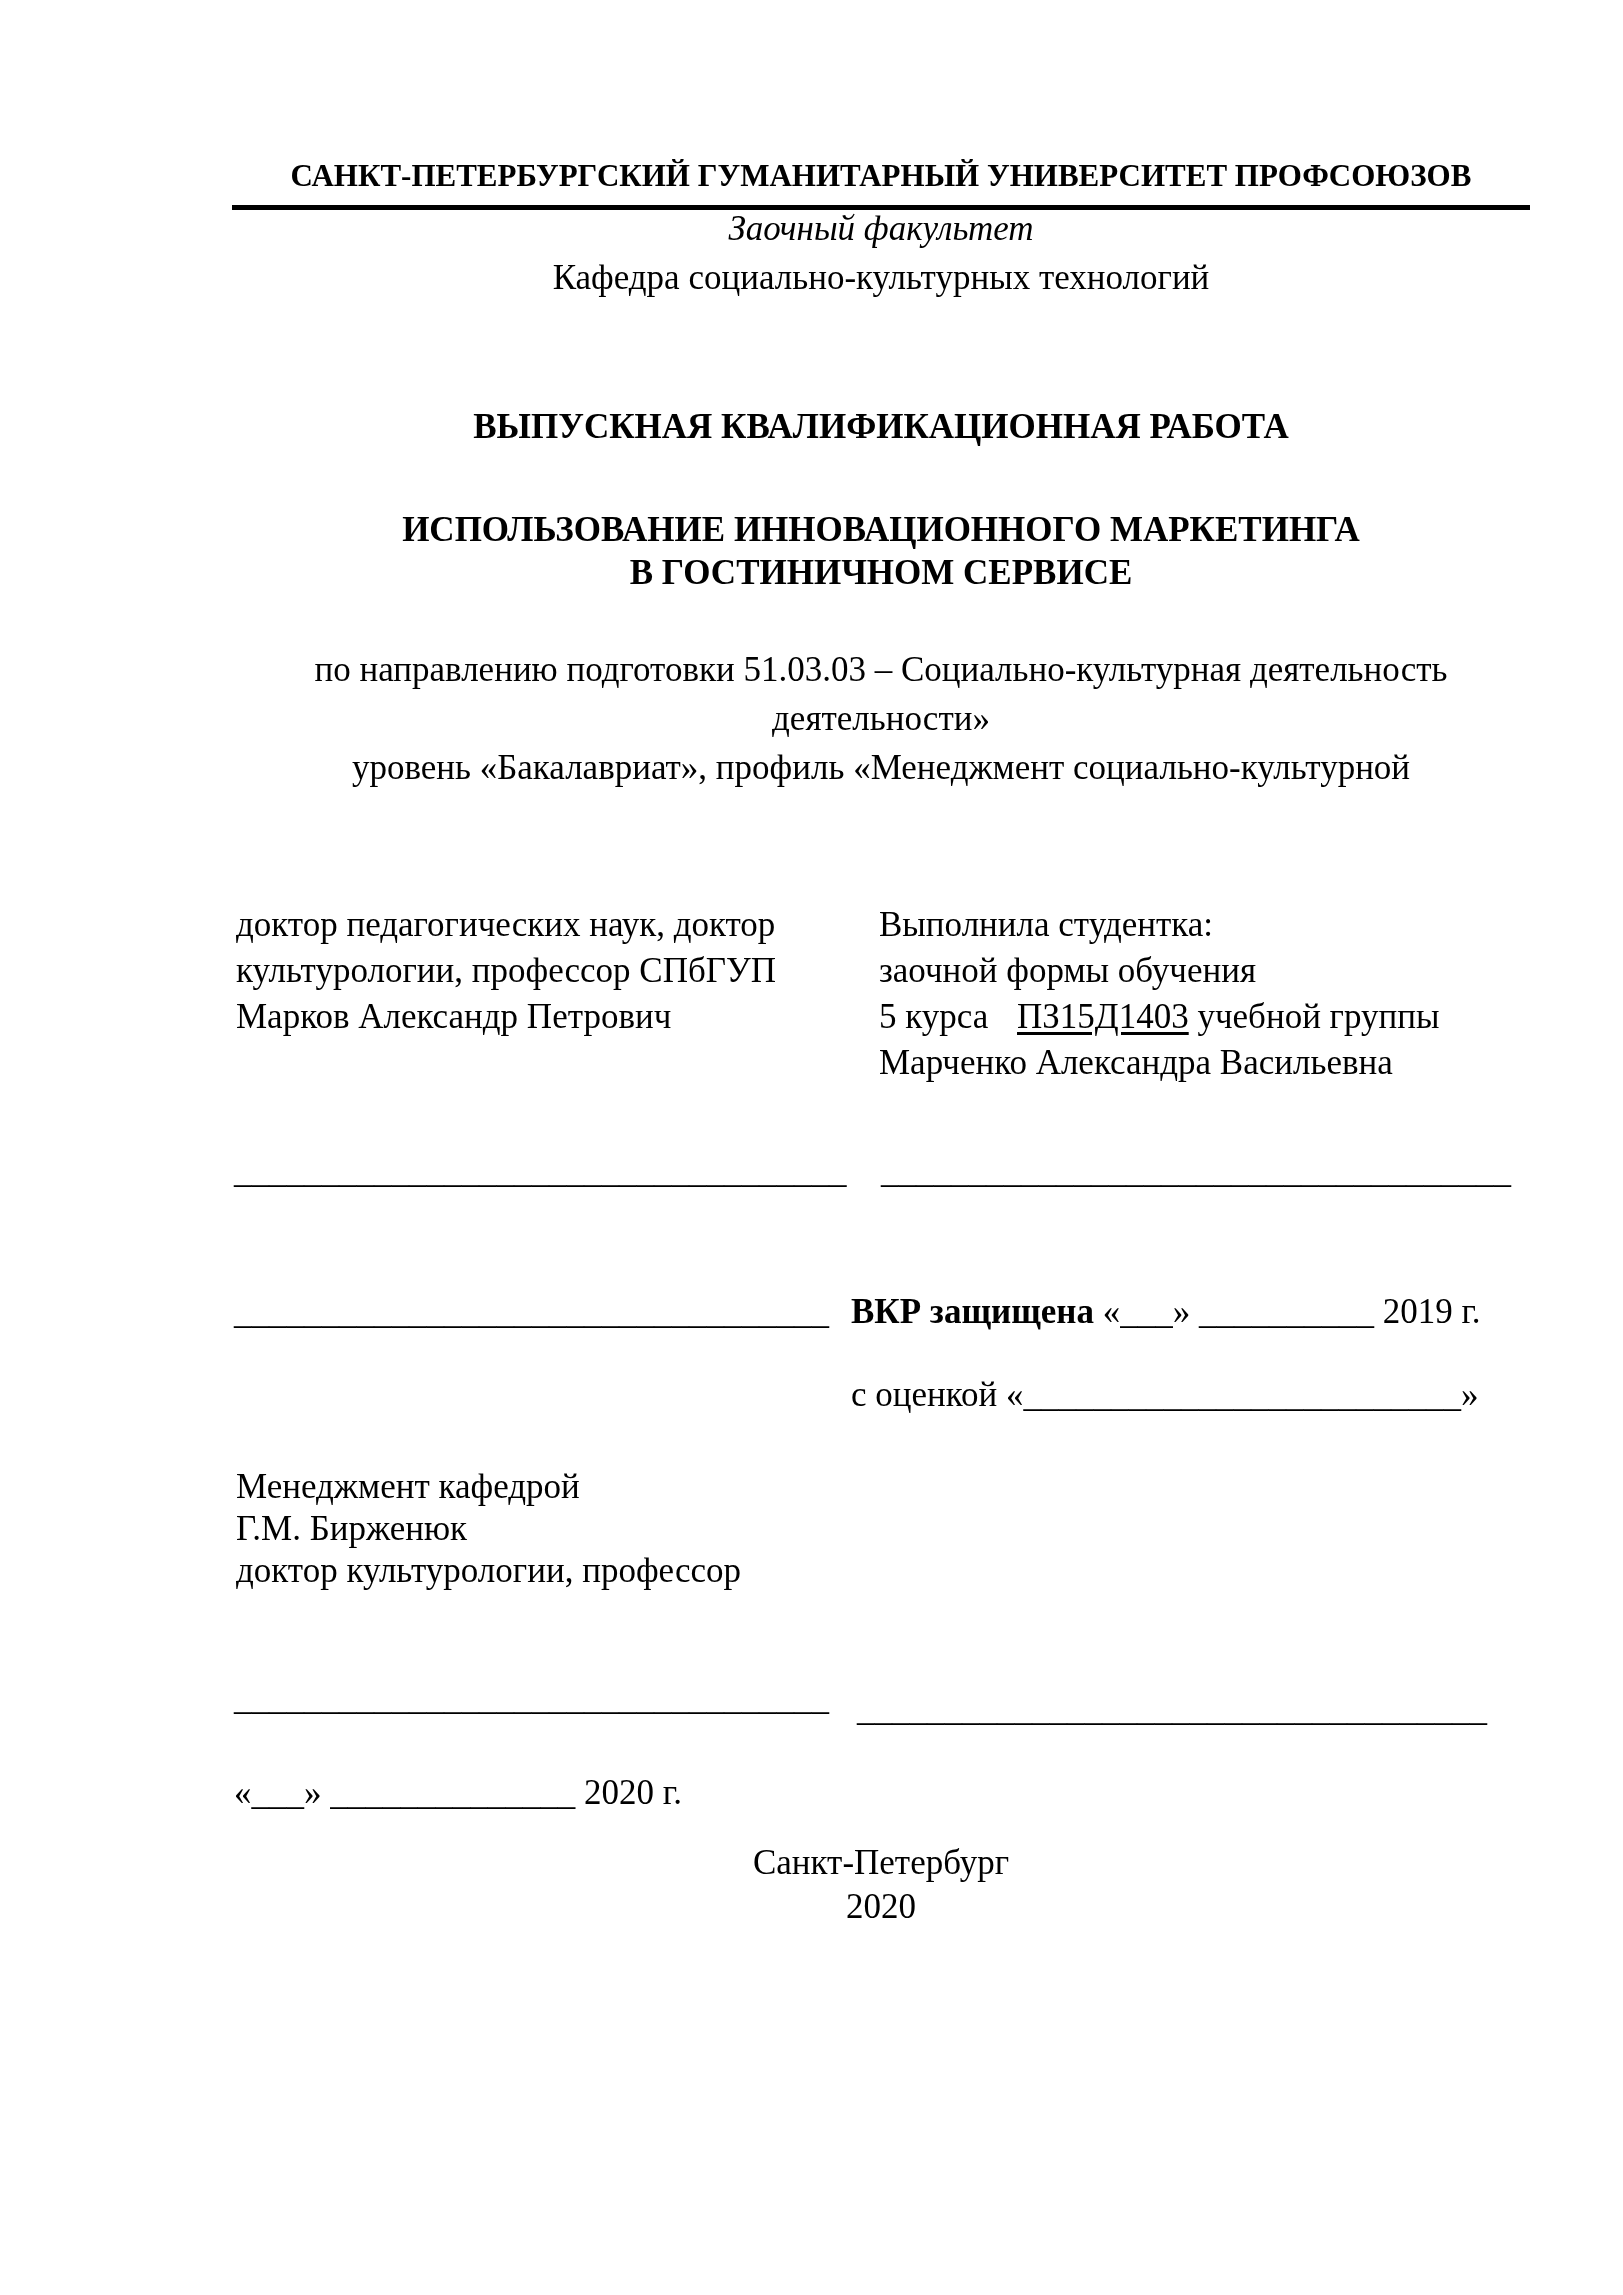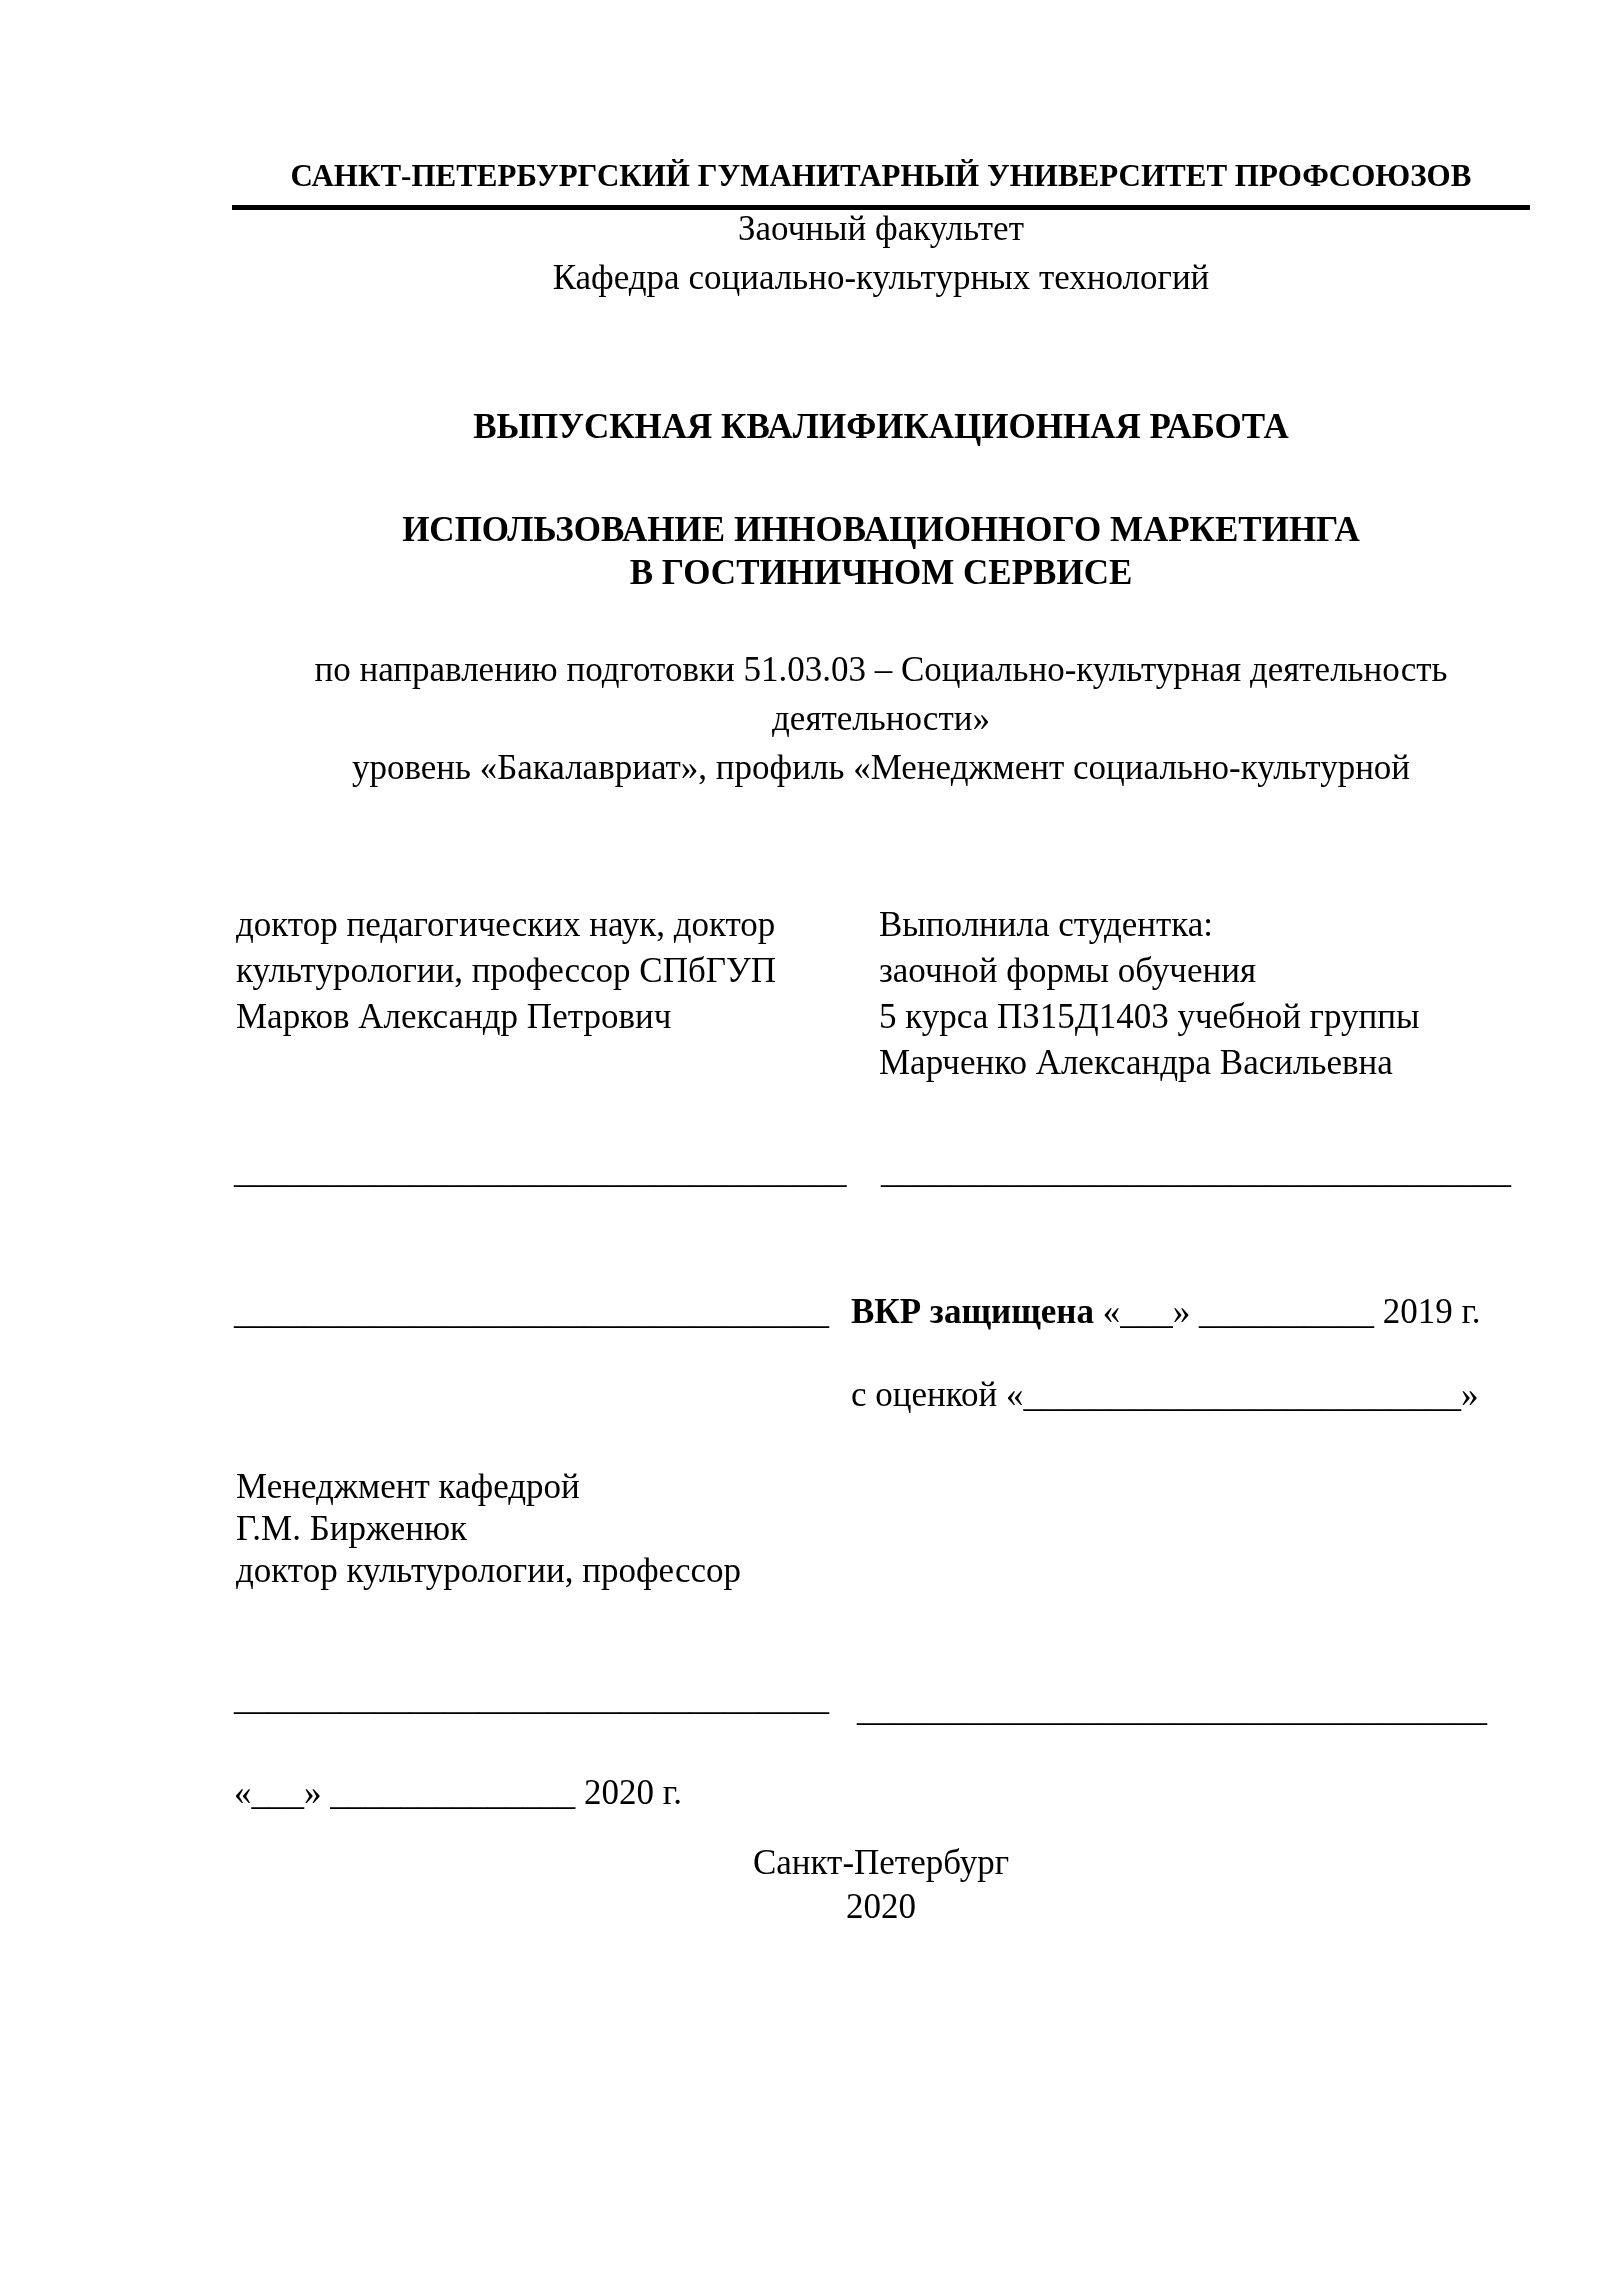--- a/index.html
+++ b/index.html
@@ -10,29 +10,29 @@
     background: #ffffff;
     color: #000000;
     font-family: "Liberation Serif", serif;
     font-size: 35px;
     overflow: hidden;
   }
   .abs { position: absolute; }
   .center { text-align: center; }
   .b { font-weight: bold; }
   .nowrap { white-space: nowrap; }
-  .u { text-underline-offset: 3.9px; }
+  .u { text-decoration: underline; text-underline-offset: 3.9px; margin-left: 20px; }
 
   .university {
     left: 232px; top: 158px; width: 1298px;
     text-align: center; font-weight: bold; font-size: 31px;
     padding-bottom: 11px;
     border-bottom: 5.5px solid #000;
   }
-  .faculty    { left: 232px; top: 209px; width: 1298px; }
+  .faculty    { left: 232px; top: 209px; width: 1298px; font-style: italic; }
   .department { left: 232px; top: 258px; width: 1298px; }
   .worktype   { left: 232px; top: 407px; width: 1298px; font-weight: bold; font-size: 35px; }
   .thesis     { left: 232px; top: 508px; width: 1298px; font-weight: bold; font-size: 35px; line-height: 43px; }
   .program    { left: 232px; top: 645px; width: 1298px; line-height: 49px; }
 
   .col-left   { left: 236px;  top: 902px; width: 628px; line-height: 46px; }
   .col-right  { left: 879px; top: 902px; width: 655px; line-height: 46px; }
 
   .sig1-left  { left: 234px;  top: 1151px; }
   .sig1-right { left: 881px; top: 1151px; }

